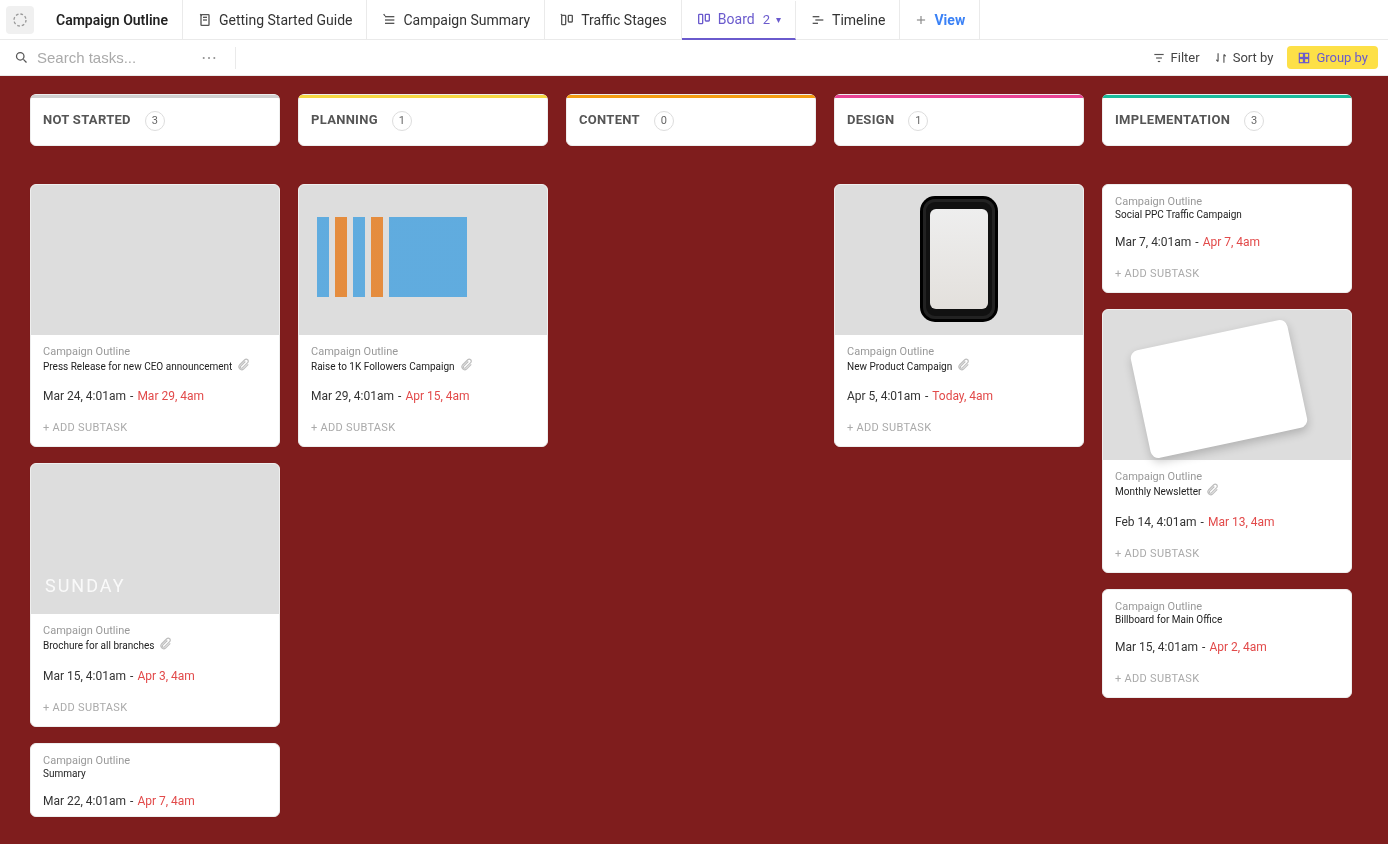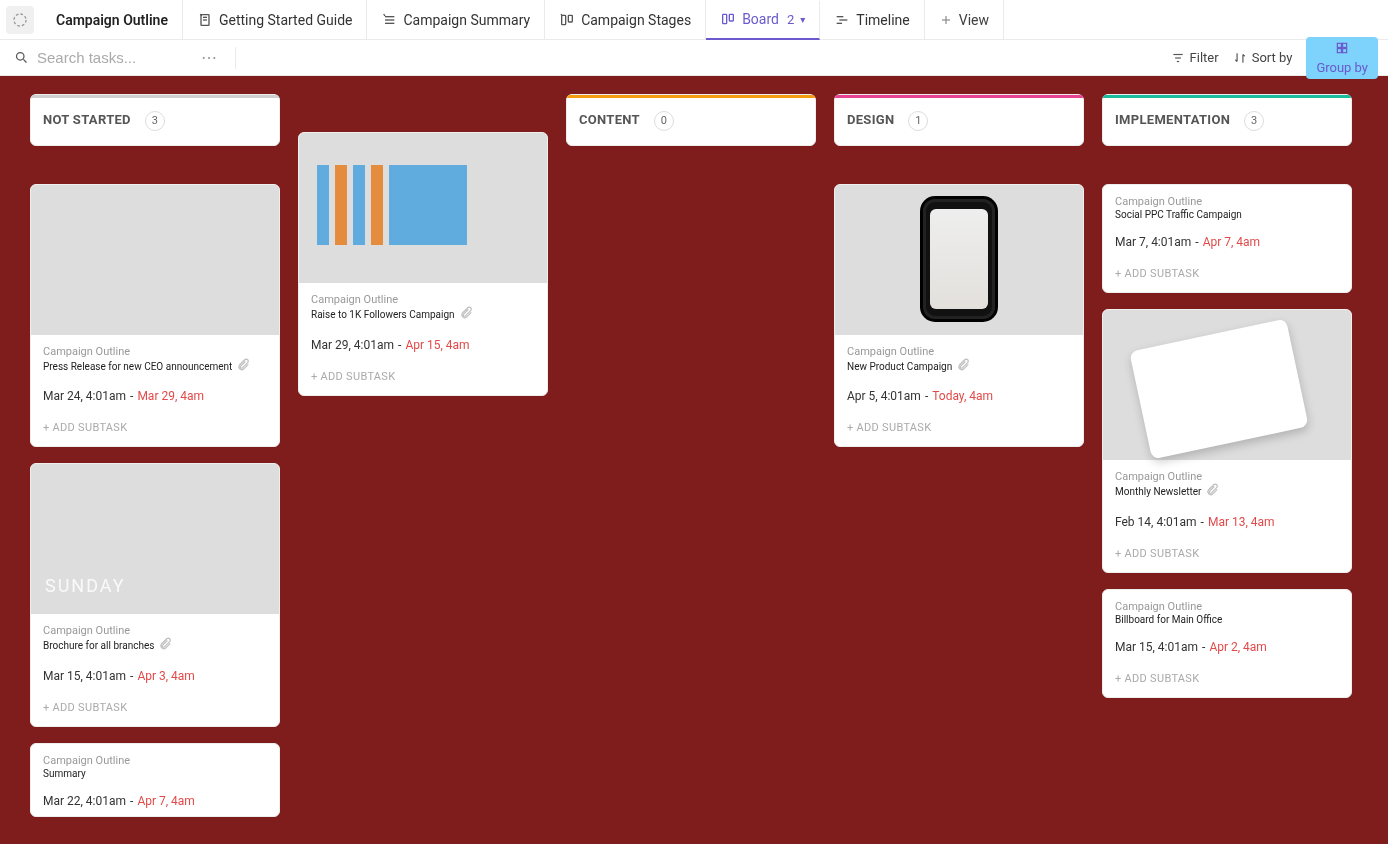--- a/index.html
+++ b/index.html
@@ -6,33 +6,33 @@
 body { font-family: -apple-system, BlinkMacSystemFont, "Segoe UI", Roboto, Arial, sans-serif; background: #fff; color: #222; width: 1388px; height: 844px; overflow: hidden; }
 
 
 .tabs-bar { display:flex; align-items:center; height:40px; border-bottom:1px solid #eaeaea; }
 .tab { display:flex; align-items:center; gap:6px; padding:0 14px; height:100%; font-size:14px; color:#333; border-right:1px solid #eaeaea; cursor:pointer; white-space:nowrap; }
 .tab svg { flex-shrink:0; }
 .tab.project { font-weight:600; color:#222; }
 .tab.active { color:#6a5acd; border-bottom:2px solid #6a5acd; margin-bottom:-1px; }
 .tab .badge-num { font-size:13px; margin-left:2px; color:#6a5acd; }
 .tab .caret { font-size:10px; color:#6a5acd; }
-.tab.addview { color:#404040; }
+.tab.addview { color:#3b82f6;font-weight:bold; }
 .logo-box { background:#f0f0f0; border-radius:4px; width:28px; height:28px; display:flex; align-items:center; justify-content:center; margin:0 8px 0 6px; }
 
 
 .toolbar { display:flex; align-items:center; height:36px; border-bottom:1px solid #eaeaea; padding:0 10px 0 14px; }
 .search-wrap { display:flex; align-items:center; gap:8px; color:#888; font-size:13px; }
 .search-input { border:none; outline:none; font-size:15px; color:#555; width:140px; }
 .search-input::placeholder { color:#aaa; }
 .dots { margin-left:24px; color:#999; font-size:16px; cursor:pointer; }
 .vert-sep { width:1px; height:22px; background:#eaeaea; margin-left:18px; }
 .toolbar-right { margin-left:auto; display:flex; align-items:center; gap:14px; font-size:13px; }
 .tb-btn { display:flex; align-items:center; gap:5px; cursor:pointer; color:#444; }
-.tb-btn.groupby { background:#7dd3fc; color:#6a5acd; padding:4px 10px; border-radius:4px;flex-direction:column; }
+.tb-btn.groupby { background:#fde047; color:#6a5acd; padding:4px 10px; border-radius:4px; }
 
 
 .board { background:#7f1d1d; padding:18px 18px 0 30px; display:flex; gap:18px; height:calc(100% - 76px); overflow:auto; align-items:flex-start; }
 .column { width:250px; flex-shrink:0; }
 .col-head { background:#fff; border:1px solid #eee; border-radius:6px; padding:14px 12px; position:relative; box-shadow:0 1px 2px rgba(0,0,0,0.02); }
 .col-head .bar { position:absolute; top:0; left:0; right:0; height:3px; border-top-left-radius:6px; border-top-right-radius:6px; }
 .col-title { font-size:13px; font-weight:700; color:#555; letter-spacing:.3px; display:inline-block; }
 .count-pill { display:inline-flex; align-items:center; justify-content:center; min-width:20px; height:20px; border:1px solid #ddd; border-radius:50%; font-size:11px; color:#666; margin-left:10px; padding:0 3px; }
 
 .cards { margin-top:38px; display:flex; flex-direction:column; gap:16px; }
@@ -101,21 +101,21 @@
   </div>
 
   <div class="tab">
     <span class="ic">
         <svg width="16" height="16" viewBox="0 0 24 24" fill="none" stroke="#555" stroke-width="2">
           <rect x="4" y="5" width="6" height="14" rx="1"></rect>
           <rect x="14" y="5" width="6" height="10" rx="1"></rect>
           <path d="M3 3l2 3"></path>
         </svg>
       </span>
-    <span>Campaign Stages</span>
+    <span>Traffic Stages</span>
   </div>
 
   <div class="tab active">
     <span class="ic">
         <svg width="16" height="16" viewBox="0 0 24 24" fill="none" stroke="#6a5acd" stroke-width="2">
           <rect x="4" y="5" width="6" height="14" rx="1"></rect>
           <rect x="14" y="5" width="6" height="10" rx="1"></rect>
         </svg>
       </span>
     <span>Board</span>
@@ -238,20 +238,25 @@
               <span>Summary</span>
             </div>
           <div class="dates"><span>Mar 22, 4:01am</span><span class="sep">-</span><span class="end">Apr 7, 4am</span></div>
         </div>
       </div>
 
     </div>
   </div>
 
   <div class="column">
+    <div class="col-head">
+      <div class="bar" style="background:#f5d742"></div>
+      <span class="col-title">PLANNING</span>
+      <span class="count-pill">1</span>
+    </div>
     <div class="cards">
       <div class="card">
         <div class="thumb t-chart"></div>
         <div class="card-body">
           <div class="proj">Campaign Outline</div>
           <div class="title">
               <span>Raise to 1K Followers Campaign</span>
             <span class="attach-ic"><svg width="14" height="14" viewBox="0 0 24 24" fill="none" stroke="#888" stroke-width="2">
                   <path d="M21 11l-8 8a5 5 0 01-7-7l9-9a3.5 3.5 0 015 5l-9 9a2 2 0 01-3-3l8-8"></path>
                 </svg></span>

